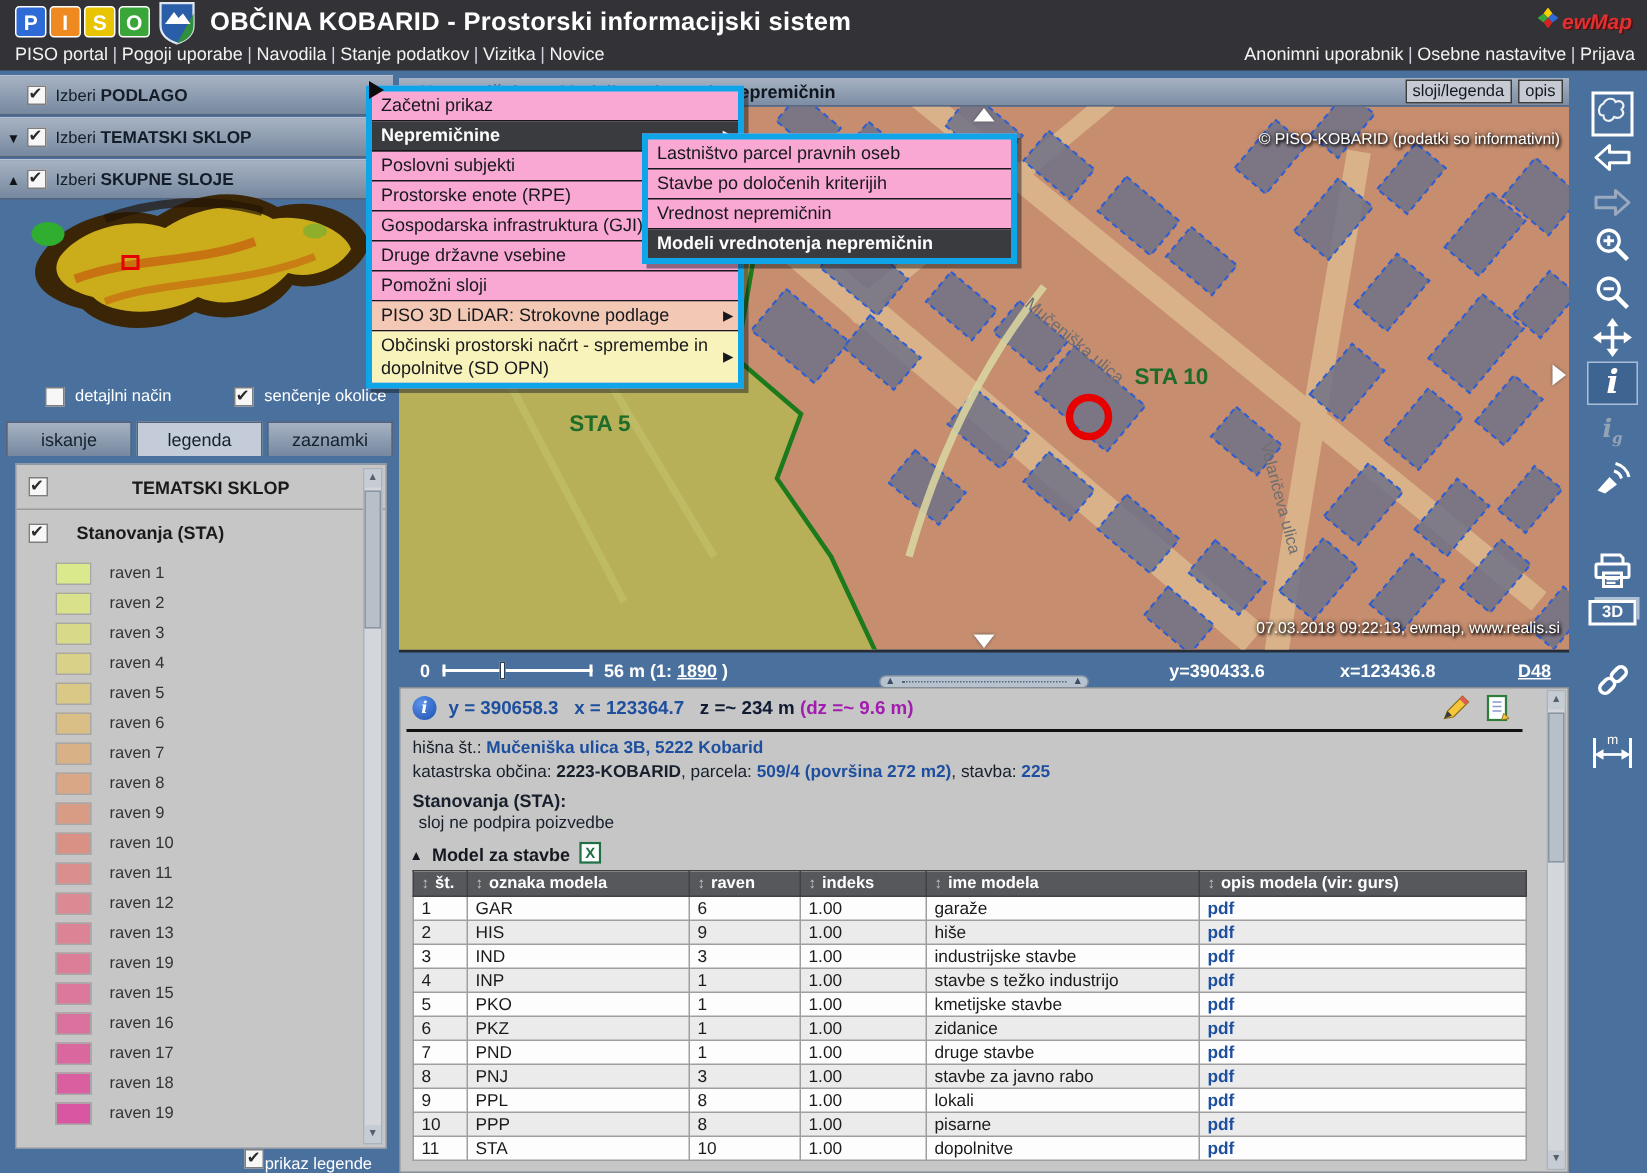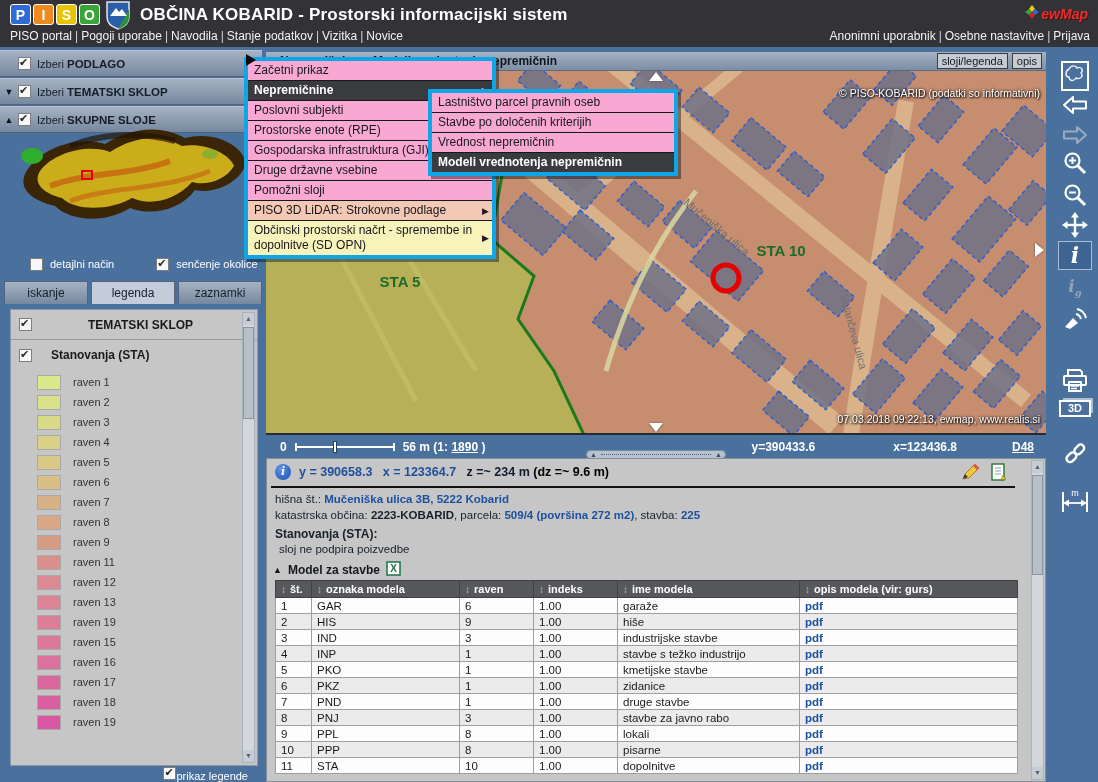--- a/index.html
+++ b/index.html
@@ -64,42 +64,42 @@
 #pan-e{right:2px;top:172px;border-top:7px solid transparent;border-bottom:7px solid transparent;border-left:9px solid #fff}
 #scale-row{position:absolute;left:266px;top:437px;width:780px;height:20px;color:#fff;display:flex;align-items:center;font-size:12px;font-weight:bold}
 #scale-zero{margin-left:14px}
 #scale-slider{margin-left:8px;width:100px;height:12px;position:relative;cursor:pointer}
 #scale-slider .sl-line{position:absolute;left:0;right:0;top:5px;height:2px;background:#fff}
 #scale-slider .sl-end{position:absolute;top:2px;width:2px;height:8px;background:#fff}
 #scale-slider .sl-handle{position:absolute;left:38px;top:0;width:4px;height:12px;background:#fff;border:1px solid #2c3e55}
 #scale-text{margin-left:8px;white-space:pre}
 #scale-ratio{text-decoration:underline;cursor:pointer}
 #coord-y{margin-left:auto}
-#coord-x{margin-left:78px}
+#coord-x{margin-left:50px}
 #coord-datum{margin-left:55px;margin-right:12px;text-decoration:underline;cursor:pointer}
 #splitter{position:absolute;left:586px;top:450px;width:140px;height:9px;background:#b7c2cf;border:1px solid #7c8ca0;border-radius:5px;display:flex;align-items:center;font-size:7px;color:#3c4c62;padding:0 3px;cursor:row-resize}
 #splitter .dots{flex:1;border-top:1px dotted #51627c;margin:0 4px}
 
 
 .menu{position:absolute;background:#f9a8d4;border:4px solid #0ea5e9;box-shadow:3px 3px 0 rgba(16,20,26,.45);z-index:50}
 #context-menu{left:244px;top:57px;width:252px}
 #context-submenu{left:428px;top:89px;width:250px}
 .m-item{padding:2px 14px 2px 6px;font-size:12px;line-height:15px;color:#16181c;border-bottom:1px solid #16181c;position:relative;cursor:pointer}
 .m-item:last-child{border-bottom:none}
 .m-item.sel{background:#3a3b3f;color:#fff;font-weight:bold}
 .m-item.pink{background:#f3c8b4}
 .m-item.yellow{background:#f8f2bb}
 .m-arrow{position:absolute;right:3px;top:50%;transform:translateY(-50%);font-size:9px}
 
 
 #info-panel{position:absolute;left:266px;top:458px;width:780px;height:324px;background:#c6c6c6;border:1px solid #888e96}
 .ip-head{position:relative;height:28px}
 .i-circ{position:absolute;left:8px;top:5px;width:16px;height:16px;border-radius:50%;background:radial-gradient(circle at 35% 30%,#5b93ec,#1c4fae);color:#fff;font-family:"DejaVu Serif",serif;font-style:italic;font-weight:bold;font-size:11px;text-align:center;line-height:16px}
 .ip-coords{position:absolute;left:32px;top:6px;font-weight:bold;font-size:12.5px;white-space:pre}
-.c-blue{color:#1d4f9e}.c-dark{color:#101b33}.c-red{color:#000000}
+.c-blue{color:#1d4f9e}.c-dark{color:#101b33}.c-red{color:#a21caf}
 .ip-pencil{position:absolute;right:64px;top:4px;cursor:pointer}
 .ip-note{position:absolute;right:36px;top:4px;cursor:pointer}
 .ip-rule{position:absolute;left:4px;right:30px;top:27px;border-bottom:2px solid #111}
 .ip-line{position:absolute;left:8px;font-size:11.5px;color:#17202c;white-space:pre}
 .v-blue{color:#1d4f9e;font-weight:bold}
 .v-bold{font-weight:bold}
 #ip-table-title{position:absolute;left:6px;top:102px;display:flex;align-items:center;gap:6px;font-weight:bold;font-size:12px;color:#14181e}
 #ip-table-title .tri{font-size:9px}
 #model-table{position:absolute;left:8px;top:121px;width:742px;border-collapse:collapse;table-layout:fixed}
 #model-table th{background:#56585c;color:#fff;font-weight:bold;font-size:11px;text-align:left;padding:2px 5px;border:1px solid #3f4145;white-space:nowrap;overflow:hidden;cursor:pointer}
@@ -235,20 +235,24 @@
         <span class="lg-swatch" style="background: rgb(216, 178, 134);"></span>
         <span class="lg-item-label">raven 7</span>
       </div>
       <div class="lg-item">
         <span class="lg-swatch" style="background: rgb(217, 167, 134);"></span>
         <span class="lg-item-label">raven 8</span>
       </div>
       <div class="lg-item">
         <span class="lg-swatch" style="background: rgb(216, 156, 133);"></span>
         <span class="lg-item-label">raven 9</span>
+      </div>
+      <div class="lg-item">
+        <span class="lg-swatch" style="background: rgb(216, 145, 132);"></span>
+        <span class="lg-item-label">raven 10</span>
       </div>
       <div class="lg-item">
         <span class="lg-swatch" style="background: rgb(218, 143, 140);"></span>
         <span class="lg-item-label">raven 11</span>
       </div>
       <div class="lg-item">
         <span class="lg-swatch" style="background: rgb(219, 138, 147);"></span>
         <span class="lg-item-label">raven 12</span>
       </div>
       <div class="lg-item">

